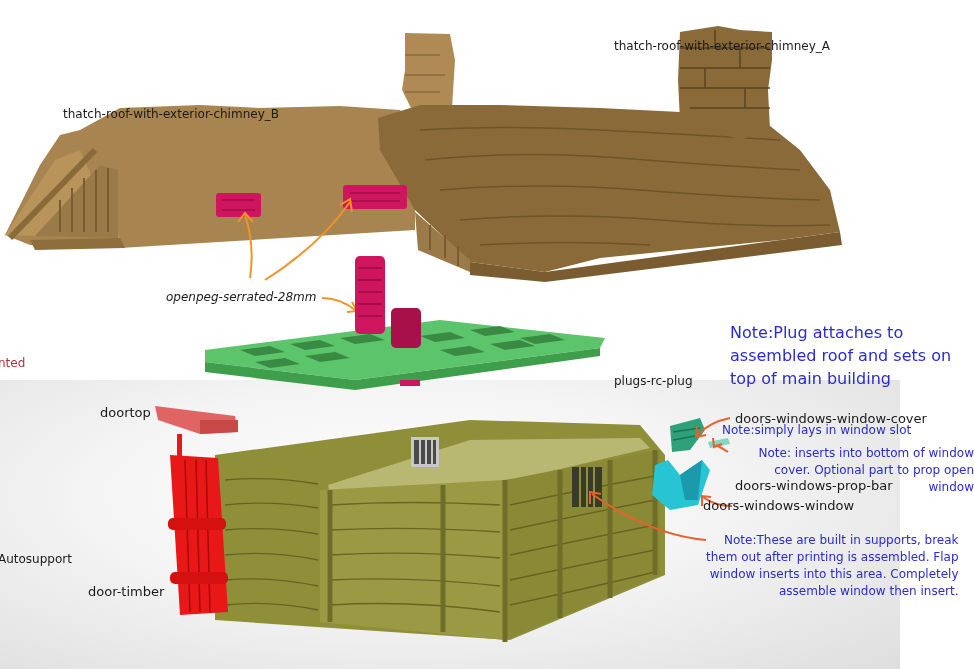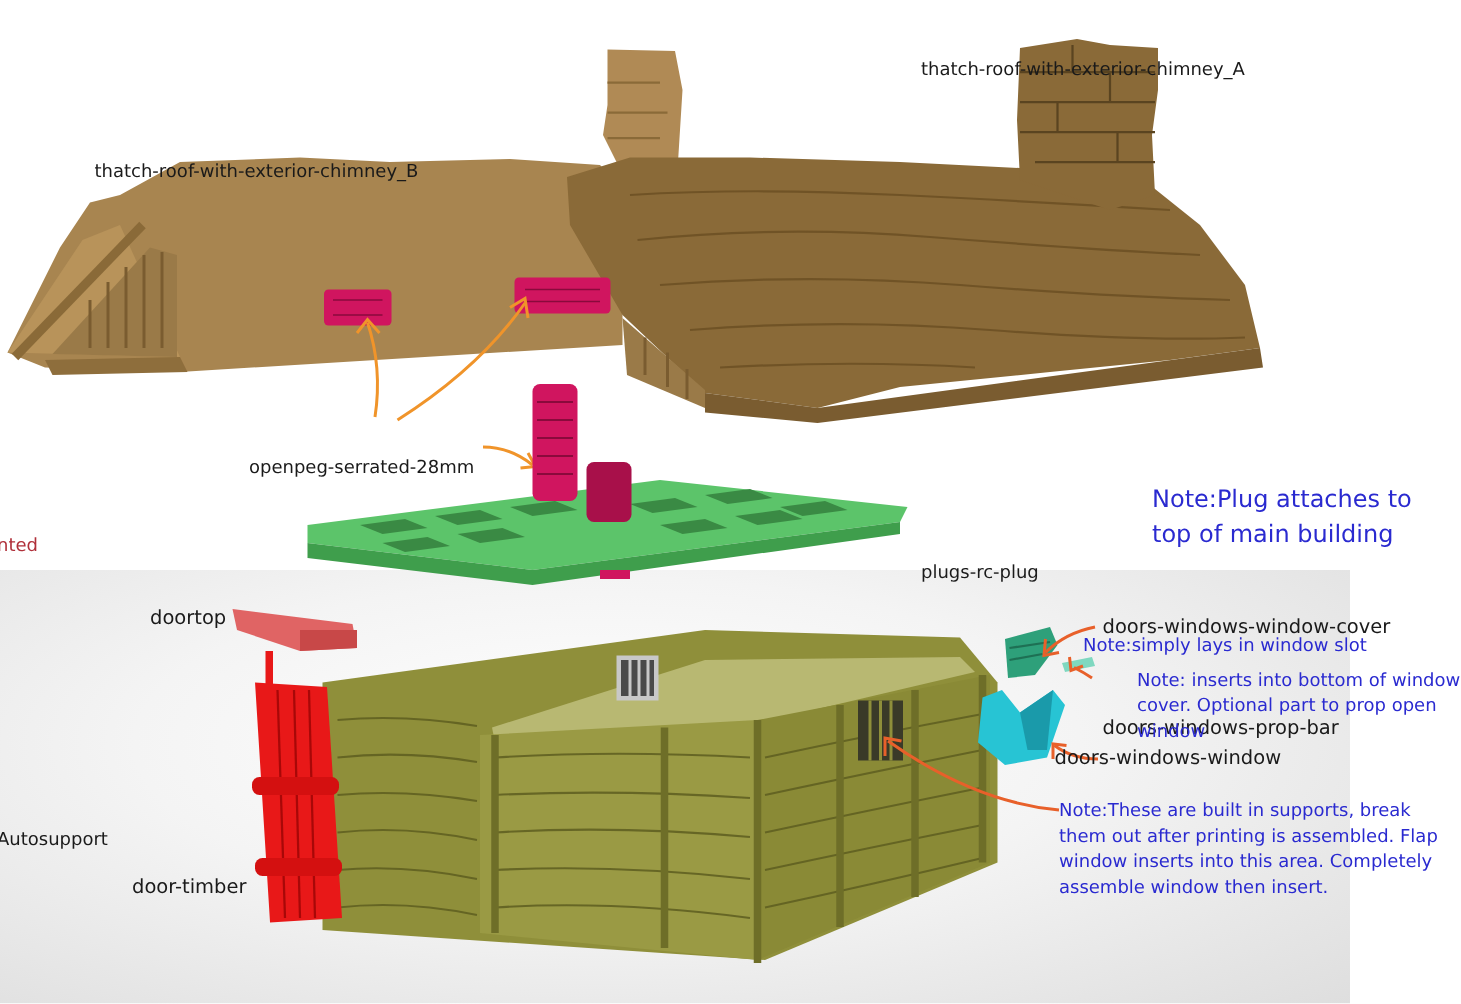--- a/index.html
+++ b/index.html
@@ -12,21 +12,21 @@
       position: absolute; left: 0; top: 380px; width: 900px; height: 289px;
       background: radial-gradient(ellipse at 45% 40%, #ffffff 0%, #f4f4f4 45%, #dedede 100%);
     }
     .floor-right { position:absolute; left:900px; top:380px; width:74px; height:289px; background:#ffffff; }
     .label { position: absolute; white-space: nowrap; color: #1a1a1a; }
     .lbl-lg { font-size: 12px; margin-top: 36px; }
     .lbl-md { font-size: 13px; }
     .lbl-sm { font-size: 12px; }
     .note { position: absolute; color: #2a2ad0; }
     .note-lg { font-size: 16px; line-height: 23px; }
-    .note-sm { font-size: 12px; line-height: 17px; }
+    .note-sm { font-size: 12px; line-height: 17px; text-align: right; }
     .red-text { color: #b0303a; }
     svg.scene { position: absolute; left: 0; top: 0; }
   </style>
 </head>
 <body>
 
 <div class="floor"></div>
 <div class="floor-right"></div>
 
 <svg class="scene" width="974" height="669" viewBox="0 0 974 669">
@@ -222,26 +222,27 @@
       <path d="M713,438 L714,447 L722,444"></path>
     <path d="M732,506 Q715,506 703,497"></path>
       <path d="M702,506 L702,496 L711,497"></path>
     <path d="M706,540 Q650,535 592,494"></path>
       <path d="M590,504 L590,492 L601,494"></path>
   </g>
 </svg>
 
 <div class="label lbl-lg" style="left:614px; top:3px;">thatch-roof-with-exterior-chimney_A</div>
 <div class="label lbl-lg" style="left:63px; top:71px;">thatch-roof-with-exterior-chimney_B</div>
-<div class="label lbl-sm" style="left:166px; top:304px;">openpeg-serrated-28mm</div>
+<div class="label lbl-sm" style="left:166px; top:290px;font-style:italic;">openpeg-serrated-28mm</div>
 <div class="label lbl-lg red-text" style="left:-2px; top:320px;">nted</div>
 <div class="label lbl-lg" style="left:614px; top:338px;">plugs-rc-plug</div>
 
-<div class="note note-lg" style="left:730px; top:321px;margin-left:38px;">
+<div class="note note-lg" style="left:730px; top:321px;">
   <div>Note:Plug attaches to</div>
+  <div>assembled roof and sets on</div>
   <div>top of main building</div>
 </div>
 
 <div class="label lbl-md" style="left:100px; top:405px;">doortop</div>
 <div class="label lbl-lg" style="left:-2px; top:516px;">Autosupport</div>
 <div class="label lbl-md" style="left:88px; top:584px;">door-timber</div>
 
 <div class="label lbl-md" style="left:735px; top:411px;">doors-windows-window-cover</div>
 <div class="note note-sm" style="left:722px; top:422px;">Note:simply lays in window slot</div>
 <div class="label lbl-md" style="left:735px; top:446px;margin-top:32px;">doors-windows-prop-bar</div>

